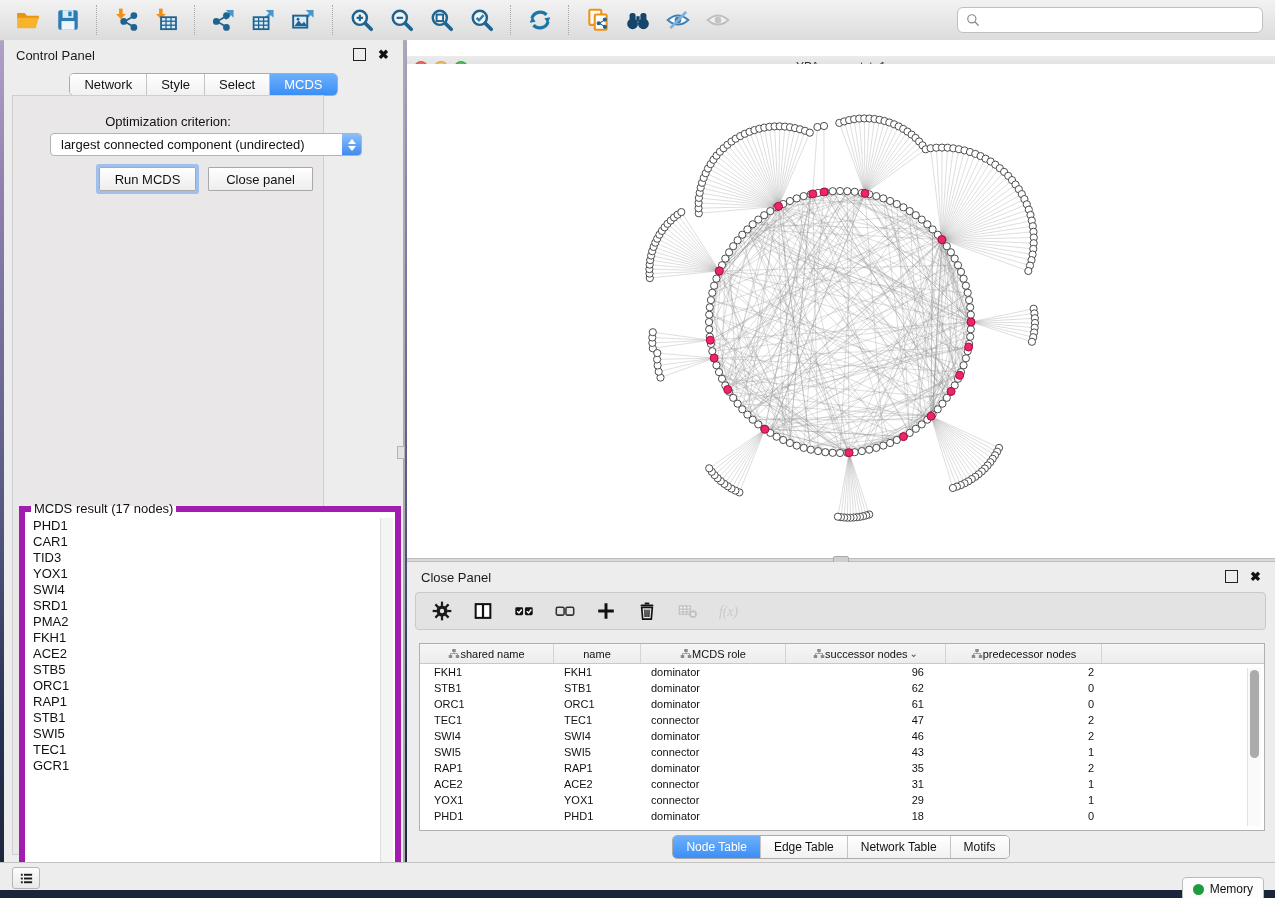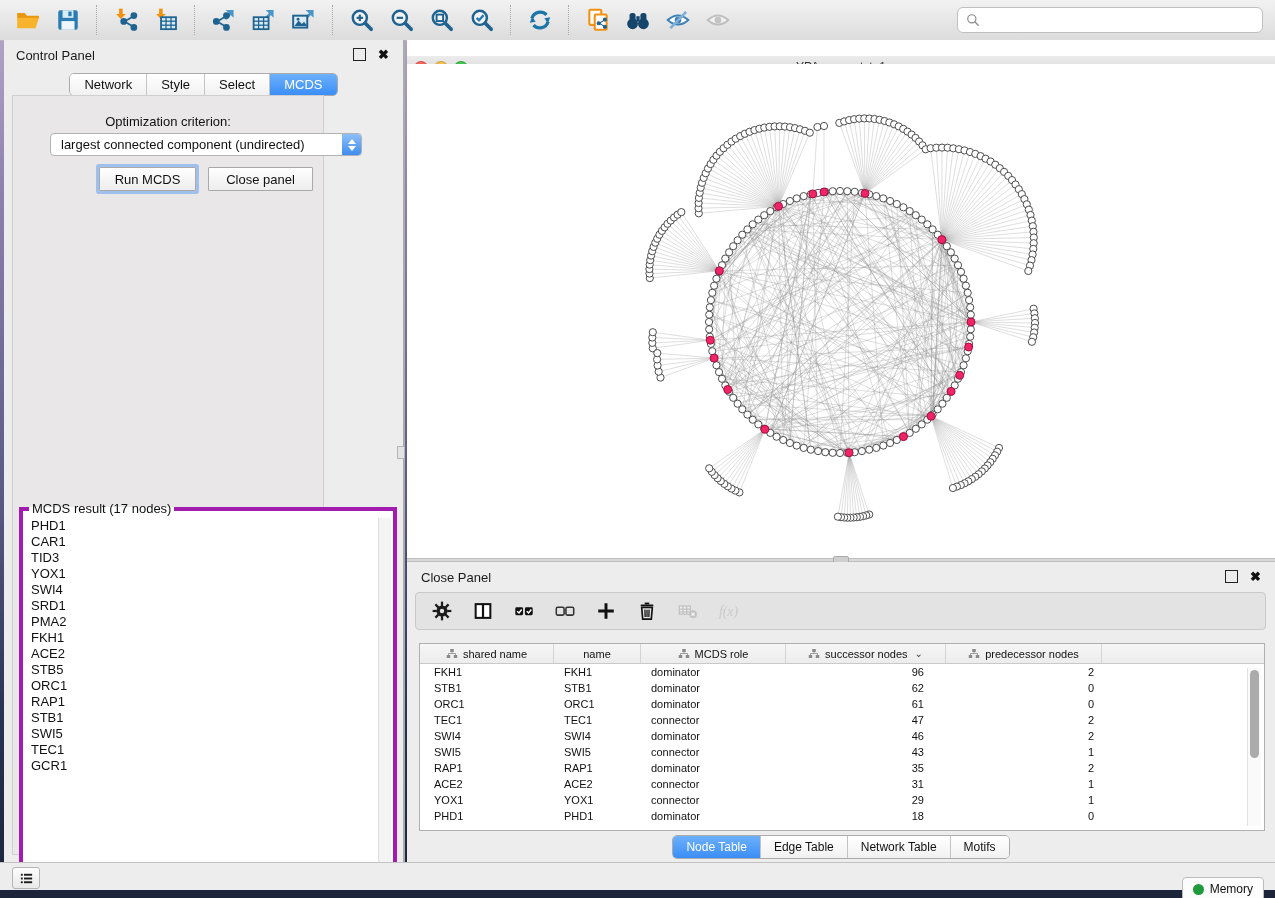--- a/index.html
+++ b/index.html
@@ -33,21 +33,21 @@
   #cp-content{position:absolute;left:8px;top:55px;width:312px;height:760px;background:#e9e7e7;border:1px solid #cfcfcf;box-sizing:border-box;}
   #opt-label{position:absolute;left:0;top:18px;width:100%;text-align:center;font-size:13px;color:#111;}
   #criterion{position:absolute;left:37px;top:37px;width:312px;height:23px;background:#fff;border:1px solid #b3b3b3;border-radius:4px;box-sizing:border-box;display:flex;align-items:center;}
   #criterion .val{flex:1;font-size:13px;padding-left:10px;color:#111;white-space:nowrap;}
   #criterion .stepper{width:19px;height:21px;border-radius:0 3px 3px 0;background:linear-gradient(#8ec0f9,#3f8bf0);display:flex;flex-direction:column;align-items:center;justify-content:center;gap:2px;}
   .chev-up{width:0;height:0;border-left:4px solid transparent;border-right:4px solid transparent;border-bottom:5px solid #fff;}
   .chev-dn{width:0;height:0;border-left:4px solid transparent;border-right:4px solid transparent;border-top:5px solid #fff;}
   .cp-btn{position:absolute;top:71px;height:24px;background:linear-gradient(#ffffff,#ededed);border:1px solid #a9a9a9;border-radius:1px;font-size:13px;color:#111;display:flex;align-items:center;justify-content:center;box-sizing:border-box;}
   #run-btn{left:86px;width:97px;box-shadow:0 0 0 3px rgba(110,165,240,.6);}
   #close-btn{left:195px;width:105px;}
-  #mcds-group{position:absolute;left:6px;top:405px;width:370px;height:372px;border:4px solid #a21caf;background:#fff;margin:0;padding:0;}
+  #mcds-group{position:absolute;left:6px;top:405px;width:370px;height:372px;border:6px solid #a21caf;background:#fff;margin:0;padding:0;}
   #mcds-legend{font-size:13px;color:#111;padding:0 3px;margin-left:6px;}
   #mcds-list{position:absolute;left:2px;top:2px;right:15px;bottom:2px;overflow:hidden;font-size:13px;color:#111;}
   #mcds-list .li{padding:0 0 0 6px;line-height:16px;}
   #mcds-scroll{position:absolute;top:2px;right:2px;width:12px;bottom:2px;background:#f4f4f4;border-left:1px solid #ddd;}
   #cp-grip{left:397px;top:446px;width:8px;height:13px;background:#e3e3e3;border:1px solid #b5b5b5;box-sizing:border-box;}
 
   
   #net-panel{left:407px;top:40px;width:868px;height:518px;background:#fff;}
   #net-titlebar{position:absolute;left:0;top:16px;width:100%;height:21px;background:linear-gradient(#ececec,#d4d4d4);border-bottom:1px solid #b0b0b0;}
   .light{position:absolute;top:5px;width:12px;height:12px;border-radius:50%;}
@@ -57,21 +57,21 @@
   #h-grip{position:absolute;left:426px;top:-3px;width:14px;height:8px;background:#cfcfcf;border:1px solid #aaa;border-radius:2px;}
 
   
   #table-panel{left:407px;top:562px;width:868px;height:300px;background:#ededed;}
   #tp-title{position:absolute;left:14px;top:8px;font-size:13px;color:#1a1a1a;}
   #tp-toolbar{position:absolute;left:8px;top:30px;width:851px;height:38px;background:#e3e3e3;border:1px solid #c9c9c9;border-radius:4px;box-sizing:border-box;display:flex;align-items:center;gap:17px;padding:0 14px;}
   .tpt-icon{width:24px;height:24px;display:flex;align-items:center;justify-content:center;}
   .tpt-icon svg{width:22px;height:22px;}
   #tbl{position:absolute;left:12px;top:81px;width:846px;height:188px;background:#fff;border:1px solid #b0b0b0;box-sizing:border-box;overflow:hidden;}
   #tbl-head{display:flex;height:20px;background:linear-gradient(#f6f6f6,#ececec);border-bottom:1px solid #c9c9c9;box-sizing:border-box;}
-  .th{display:flex;align-items:center;justify-content:center;gap:5px;font-size:11px;color:#111;border-right:1px solid #d4d4d4;box-sizing:border-box;height:100%;}
+  .th{display:flex;align-items:center;justify-content:center;font-size:11px;color:#111;border-right:1px solid #d4d4d4;box-sizing:border-box;height:100%;}
   .th svg{width:12px;height:12px;flex:none;}
   .sort{font-size:10px;color:#444;margin-left:2px;}
   .tr{display:flex;height:16px;align-items:center;font-size:11px;color:#111;}
   .td{box-sizing:border-box;white-space:nowrap;overflow:hidden;}
   #tbl-scroll{position:absolute;right:3px;top:24px;width:13px;height:158px;background:#fafafa;border-left:1px solid #e2e2e2;}
   #tbl-thumb{position:absolute;left:2px;top:2px;width:9px;height:88px;background:#ababab;border-radius:5px;}
   #tp-tabs{position:absolute;left:0;top:273px;width:100%;display:flex;justify-content:center;}
   #tp-tabs .tab{font-size:12px;padding:4px 13px;}
 
   

